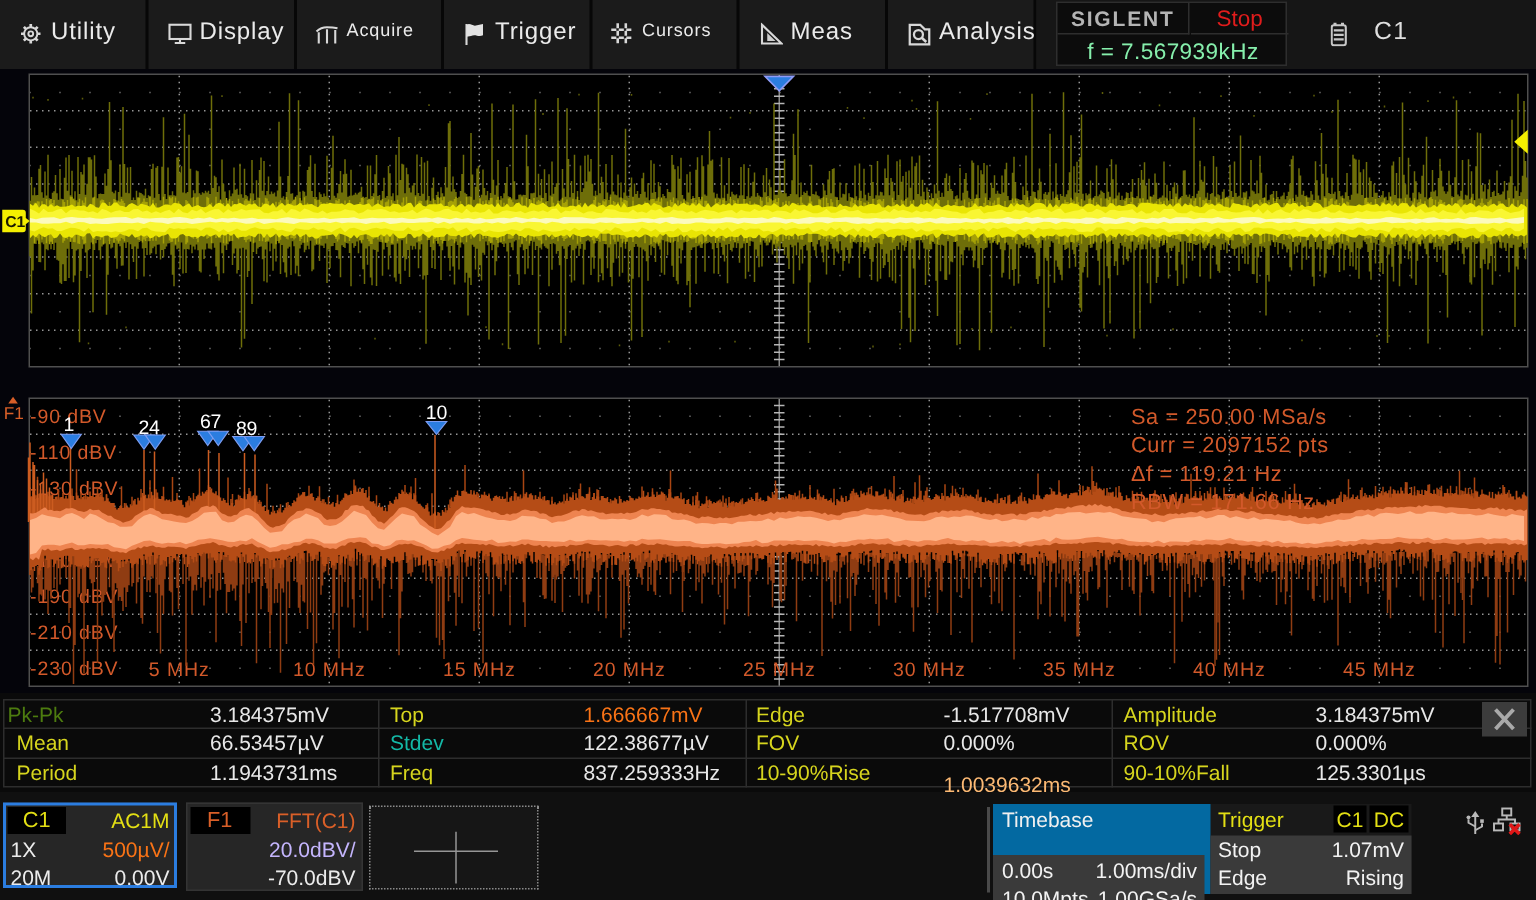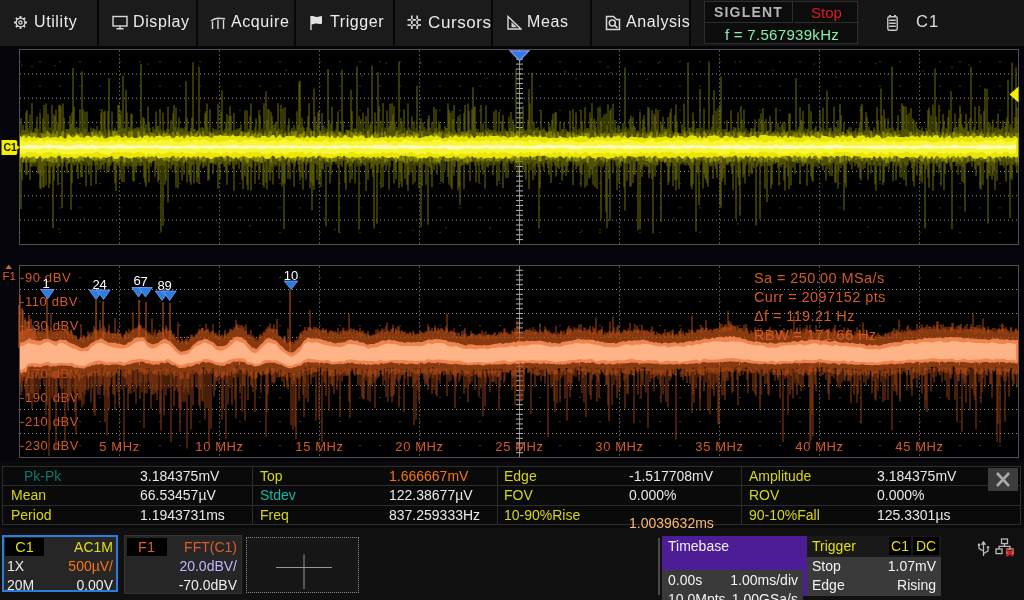--- a/index.html
+++ b/index.html
@@ -147,37 +147,37 @@
             <rect x="1" y="1.5" width="14" height="9.5" fill="none" stroke="#d8d8d8" stroke-width="1.4"></rect>
             <path d="M8 11v2M4.5 13.7h7" stroke="#d8d8d8" stroke-width="1.4"></path>
           </svg></span>
         <span style="position:absolute;left:34px;top:13px;font-size:16px;letter-spacing:0.6px;color:#ebebeb">Display</span>
       </div>
       <div style="position:absolute;left:197px;top:0;width:98.6px;height:46px;border-right:2px solid #070707">
         <span style="position:absolute;left:13px;top:15px"><svg width="16" height="15" viewBox="0 0 16 15">
             <path d="M1 6 Q4 3.2 8 3.2 T15 3.8" fill="none" stroke="#d8d8d8" stroke-width="1.4"></path>
             <path d="M2.5 6.5V14M8 4.5V14M13.5 5V14" stroke="#d8d8d8" stroke-width="1.4"></path>
           </svg></span>
-        <span style="position:absolute;left:34px;top:13px;font-size:16px;letter-spacing:0.6px;color:#ebebeb">Acquire</span>
+        <span style="position:absolute;left:34px;top:13px;font-size:12px;letter-spacing:0.6px;color:#ebebeb">Acquire</span>
       </div>
       <div style="position:absolute;left:296px;top:0;width:98.6px;height:46px;border-right:2px solid #070707">
         <span style="position:absolute;left:13px;top:15px"><svg width="14" height="16" viewBox="0 0 14 16">
             <path d="M2 1v14" stroke="#d8d8d8" stroke-width="1.4"></path>
             <path d="M2 1.5 C5 0 6 3 9 1.8 L13 1 V8.5 C10 10 8 7.5 5 9 L2 9.5Z" fill="#e2e2e2"></path>
           </svg></span>
         <span style="position:absolute;left:34px;top:13px;font-size:16px;letter-spacing:0.6px;color:#ebebeb">Trigger</span>
       </div>
       <div style="position:absolute;left:394px;top:0;width:98.6px;height:46px;border-right:2px solid #070707">
         <span style="position:absolute;left:13px;top:15px"><svg width="15" height="15" viewBox="0 0 15 15">
             <g stroke="#d8d8d8" stroke-width="1.7" stroke-dasharray="3.4 1.6">
               <path d="M4.8 0.5v14M10.2 0.5v14"></path>
               <path d="M0.5 4.8h14M0.5 10.2h14"></path>
             </g>
           </svg></span>
-        <span style="position:absolute;left:34px;top:13px;font-size:17px;letter-spacing:0.6px;color:#ebebeb">Cursors</span>
+        <span style="position:absolute;left:34px;top:13px;font-size:12px;letter-spacing:0.6px;color:#ebebeb">Cursors</span>
       </div>
       <div style="position:absolute;left:493px;top:0;width:98.6px;height:46px;border-right:2px solid #070707">
         <span style="position:absolute;left:13px;top:15px"><svg width="16" height="15" viewBox="0 0 16 15">
             <path d="M2 14V1.5L15 14Z" fill="none" stroke="#d8d8d8" stroke-width="1.4"></path>
             <path d="M5.5 12.3V7l5.5 5.3Z" fill="#cfcfcf"></path>
           </svg></span>
         <span style="position:absolute;left:34px;top:13px;font-size:16px;letter-spacing:0.6px;color:#ebebeb">Meas</span>
       </div>
       <div style="position:absolute;left:592px;top:0;width:98.6px;height:46px;border-right:2px solid #070707">
         <span style="position:absolute;left:13px;top:15px"><svg width="16" height="16" viewBox="0 0 16 16">
@@ -200,21 +200,21 @@
         </svg></span>
 <span style="position:absolute;left:916px;top:12px;font-size:16.5px;color:#dedede;letter-spacing:1px">C1</span>
 </div>
 <div style="position:absolute;left:0;top:462px;width:1024px;height:66px;background:#0a0a0a;font-size:14px">
 <div style="position:absolute;left:2px;top:3.5px;width:1019px;height:59px;border:1px solid #2d2d2d"></div>
 <div style="position:absolute;left:2px;top:23.2px;width:1019px;height:0;border-top:1px solid #2d2d2d"></div>
 <div style="position:absolute;left:2px;top:42.9px;width:1019px;height:0;border-top:1px solid #2d2d2d"></div>
 <div style="position:absolute;left:251.5px;top:3.5px;width:0;height:59px;border-left:1px solid #2d2d2d"></div>
 <div style="position:absolute;left:496.5px;top:3.5px;width:0;height:59px;border-left:1px solid #2d2d2d"></div>
 <div style="position:absolute;left:740.5px;top:3.5px;width:0;height:59px;border-left:1px solid #2d2d2d"></div>
-<span style="position:absolute;left:24px;top:5.5px;color:#0f766e">Pk-Pk</span>
+<span style="position:absolute;left:5px;top:5.5px;color:#4d7c0f">Pk-Pk</span>
       <span style="position:absolute;left:140px;top:5.5px;color:#e8e8e8">3.184375mV</span>
       <span style="position:absolute;left:260px;top:5.5px;color:#d6d51e">Top</span>
       <span style="position:absolute;left:389px;top:5.5px;color:#f97316">1.666667mV</span>
       <span style="position:absolute;left:504px;top:5.5px;color:#d6d51e">Edge</span>
       <span style="position:absolute;left:629px;top:5.5px;color:#e8e8e8">-1.517708mV</span>
       <span style="position:absolute;left:749px;top:5.5px;color:#d6d51e">Amplitude</span>
       <span style="position:absolute;left:877px;top:5.5px;color:#e8e8e8">3.184375mV</span>
       <span style="position:absolute;left:11px;top:25.2px;color:#d6d51e">Mean</span>
       <span style="position:absolute;left:140px;top:25.2px;color:#e8e8e8">66.53457µV</span>
       <span style="position:absolute;left:260px;top:25.2px;color:#14b8a6">Stdev</span>
@@ -250,21 +250,21 @@
  <span style="position:absolute;right:4px;top:2.5px;color:#d95f28">FFT(C1)</span>
  <span style="position:absolute;right:4px;top:22px;color:#c4b5fd">20.0dBV/</span>
  <span style="position:absolute;right:4px;top:41px;color:#ececec">-70.0dBV</span>
 </div>
 <div style="position:absolute;left:245.5px;top:9px;width:113px;height:56px;background:#161616;border:1px dotted #8a8a8a">
  <svg width="113" height="56">
           <path d="M29 29.5H85M57 16.5V51" stroke="#969696" stroke-width="1"></path>
         </svg>
 </div>
 <div style="position:absolute;left:658px;top:10px;width:2px;height:57px;background:#4a4a4a"></div>
-<div style="position:absolute;left:662px;top:8px;width:164px;height:60px;background:#4c1d95">
+<div style="position:absolute;left:662px;top:8px;width:164px;height:60px;background:#0369a1">
  <span style="position:absolute;left:6px;top:2px;color:#f0f0f0">Timebase</span>
  <div style="position:absolute;left:0;top:34px;width:141px;height:39.5px;background:#3a3a3a">
   <span style="position:absolute;left:6px;top:1.5px;color:#f2f2f2">0.00s</span>
   <span style="position:absolute;right:5px;top:1.5px;color:#f2f2f2">1.00ms/div</span>
   <span style="position:absolute;left:6px;top:20.5px;color:#f2f2f2">10.0Mpts</span>
   <span style="position:absolute;right:5px;top:20.5px;color:#f2f2f2">1.00GSa/s</span>
  </div>
 </div>
 <div style="position:absolute;left:807px;top:8px;width:134px;height:60px;background:#191919">
  <span style="position:absolute;left:5px;top:2px;color:#e3df14">Trigger</span>

